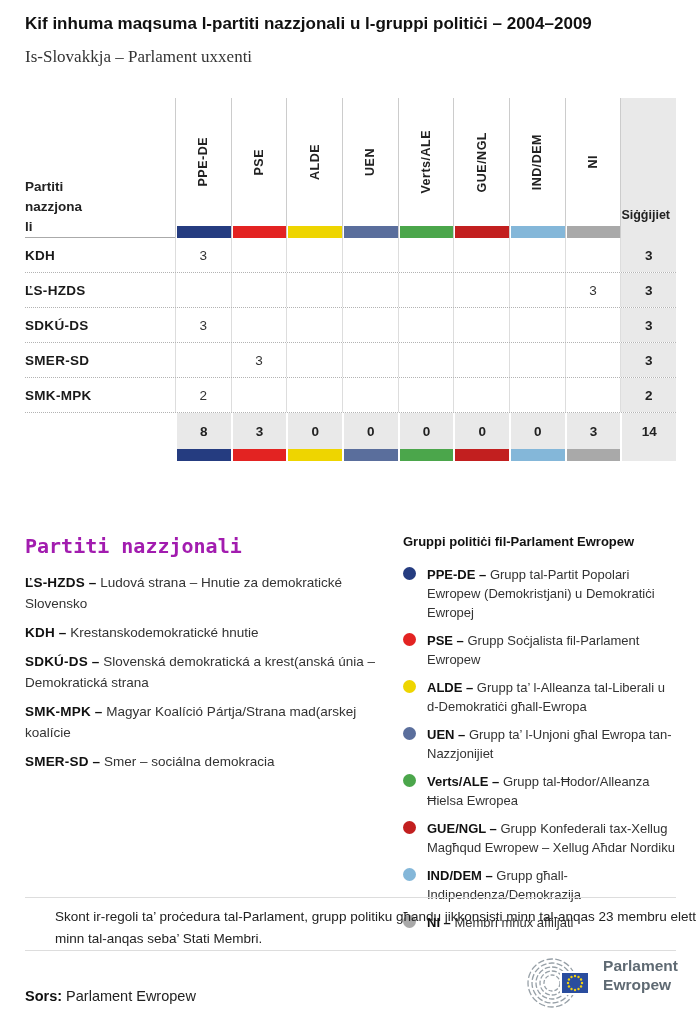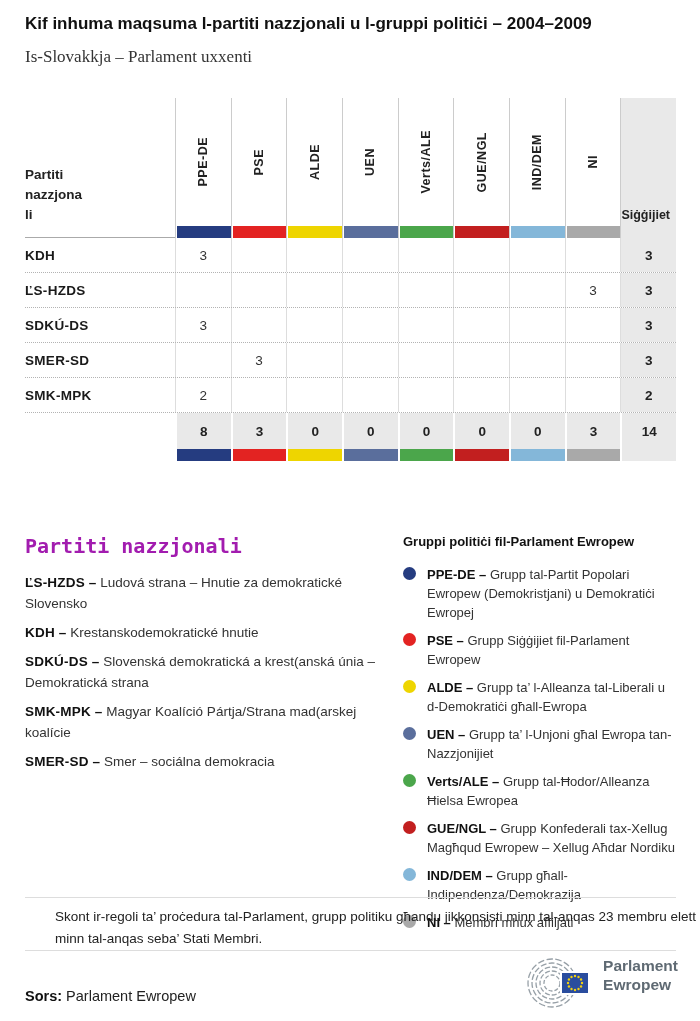--- a/index.html
+++ b/index.html
@@ -8,21 +8,21 @@
 
   .title{position:absolute;left:25px;top:14px;width:650px;
          font-size:17px;font-weight:bold;color:#111;}
   .subtitle{position:absolute;left:25px;top:47px;width:650px;
          font-size:17px;font-weight:400;color:#333;font-family:Liberation Serif, serif;}
 
   
   .tbl{position:absolute;left:25px;top:98px;width:651px;}
   .thead{display:flex;height:140px;}
   .lhead{width:150px;position:relative;border-bottom:1px solid #aaa;box-sizing:border-box;}
-  .lhead-lines{position:absolute;bottom:12px;left:0;font-weight:bold;font-size:13.5px;
+  .lhead-lines{position:absolute;bottom:0;left:0;font-weight:bold;font-size:13.5px;
                line-height:20px;color:#222;}
   .ghead{flex:1;position:relative;border-left:1px solid #ccc;box-sizing:border-box;
          display:flex;align-items:center;justify-content:center;padding-bottom:12px;}
   .vlabel{writing-mode:vertical-rl;transform:rotate(180deg);
           font-weight:bold;font-size:12.5px;letter-spacing:.5px;color:#222;white-space:nowrap;}
   .hbar{position:absolute;left:1px;right:0;bottom:0;height:12px;}
   .shead{flex:1;position:relative;background:#e9e9e9;border-left:1px solid #ccc;box-sizing:border-box;}
   .shead span{position:absolute;bottom:16px;left:0;right:8px;text-align:center;
               font-weight:bold;font-size:12.5px;color:#222;}
 
@@ -222,21 +222,21 @@
   </div>
 
   <div class="leg-groups">
     <h3>Gruppi politiċi fil-Parlament Ewropew</h3>
     <div class="gitem">
         <span class="gdot" style="background-color: rgb(37, 60, 128);"></span>
         <span><b>PPE-DE –</b> <span>Grupp tal-Partit Popolari Ewropew (Demokristjani) u Demokratiċi Ewropej</span></span>
       </div>
     <div class="gitem">
         <span class="gdot" style="background-color: rgb(227, 35, 34);"></span>
-        <span><b>PSE –</b> <span>Grupp Siġġijiet fil-Parlament Ewropew</span></span>
+        <span><b>PSE –</b> <span>Grupp Soċjalista fil-Parlament Ewropew</span></span>
       </div>
     <div class="gitem">
         <span class="gdot" style="background-color: rgb(238, 213, 0);"></span>
         <span><b>ALDE –</b> <span>Grupp ta’ l-Alleanza tal-Liberali u d-Demokratiċi għall-Ewropa</span></span>
       </div>
     <div class="gitem">
         <span class="gdot" style="background-color: rgb(90, 110, 156);"></span>
         <span><b>UEN –</b> <span>Grupp ta’ l-Unjoni għal Ewropa tan-Nazzjonijiet</span></span>
       </div>
     <div class="gitem">

